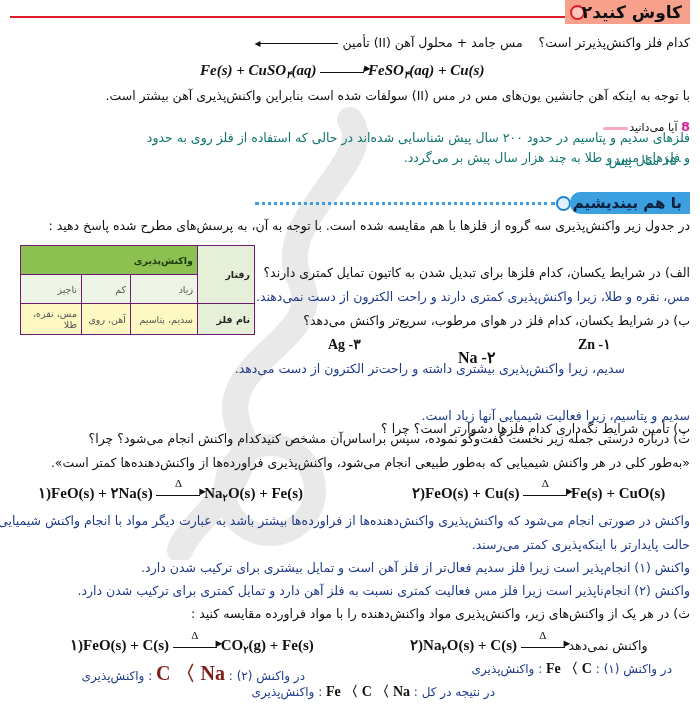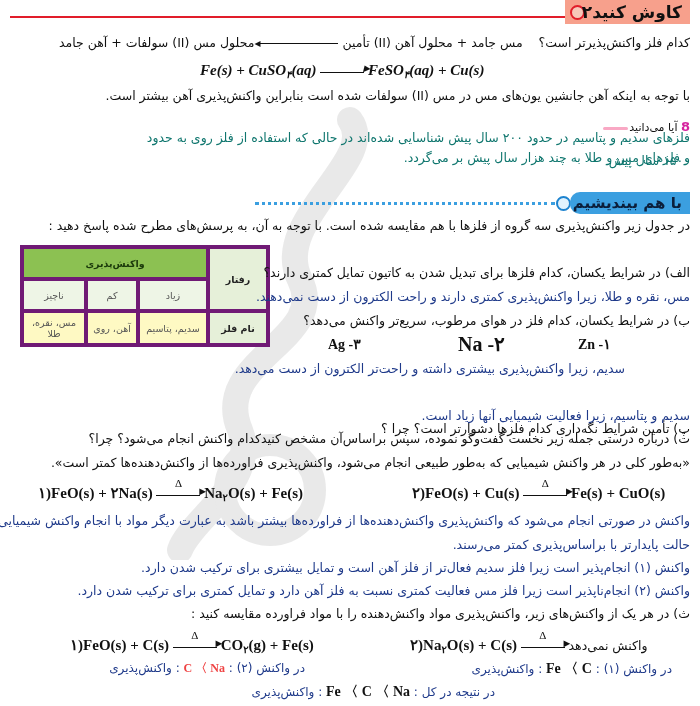--- a/index.html
+++ b/index.html
@@ -24,21 +24,21 @@
   .dyk-line { position:absolute; left:603px; top:127px; width:25px; height:3px; background:#f9a8c4; border-radius:2px; }
 
   
   .h2-box { position:absolute; right:10px; top:192px; width:120px; height:22px; background:#3b9fe0; border-radius:10px 0 0 10px; }
   .h2-circle { position:absolute; left:556px; top:196px; width:11px; height:11px; border-radius:50%; border:2px solid #1d83cf; background:#e0f2fe; }
   .h2-dots { position:absolute; left:255px; top:202px; width:300px; border-top:3px dotted #3b9fe0; }
   .h2-title { position:absolute; right:18px; top:192px; font-size:15px; font-weight:bold; direction:rtl; line-height:22px; color:#0b1e3a; }
 
   
   .tbl { position:absolute; left:20px; top:245px; border-collapse:collapse; direction:rtl; font-size:9.5px; }
-  .tbl td { border:4px solid #701a75; text-align:center; padding:4px 4px; height:20px; color:#555; }
+  .tbl td { border:1px solid #701a75; text-align:right; padding:4px 4px; height:20px; color:#555; }
   .tbl .hdr-green { background:#8cc152; color:#1b3a0b; font-weight:bold; }
   .tbl .light { background:#fef9c3; }
   .tbl .lighter { background:#eef5e6; }
   .tbl .rowhead { background:#e6f0d9; color:#222; font-weight:bold; width:48px; }
 
   
   .wm { position:absolute; left:150px; top:100px; width:260px; height:460px; pointer-events:none; opacity:0.18; }
 </style>
 </head>
 <body>
@@ -51,21 +51,20 @@
 <div class="h1-bar"></div>
 <div class="h1-box"></div>
 <div class="h1-circle"></div>
 <div class="h1-title">کاوش کنید۲</div>
 
 <div class="abs line rtl" style="right:10px; top:34px;">
   <span>کدام فلز واکنش‌پذیرتر است؟</span>
   &nbsp;&nbsp;
   <span>مس جامد + محلول آهن (II) تأمین</span>
   <span style="display:inline-block; width:80px; position:relative; vertical-align:middle;"><span style="display:block; border-top:1px solid #111;"></span><span style="position:absolute; left:-4px; top:-9px; font-size:12px;">◂</span></span>
-  <span>محلول مس (II) سولفات + آهن جامد</span>
 </div>
 
 <div class="abs eq" style="left:200px; top:62px;font-style:italic;">
   <span>Fe(s)</span> +
   <span>CuSO</span><span class="sub">۴</span><span>(aq)</span>
   <span class="arrow"></span>
   <span>FeSO</span><span class="sub">۴</span><span>(aq)</span> +
   <span>Cu(s)</span>
 </div>
 
@@ -106,21 +105,21 @@
     <td class="light">مس، نقره، طلا</td>
   </tr>
 </tbody>
   </table>
 
 <div class="abs line rtl" style="right:10px; top:264px;">الف) در شرایط یکسان، کدام فلزها برای تبدیل شدن به کاتیون تمایل کمتری دارند؟</div>
 <div class="abs line rtl blue" style="right:10px; top:288px;">مس، نقره و طلا، زیرا واکنش‌پذیری کمتری دارند و راحت الکترون از دست نمی‌دهند.</div>
 
 <div class="abs line rtl" style="right:10px; top:312px;">ب) در شرایط یکسان، کدام فلز در هوای مرطوب، سریع‌تر واکنش می‌دهد؟</div>
 <div class="abs eq" style="left:328px; top:336px; font-size:14px;">Ag -۳</div>
-<div class="abs eq" style="left:458px; top:332px; font-size:20px;">Na -۲</div>
+<div class="abs eq" style="left:458px; top:348px; font-size:16px;">Na -۲</div>
 <div class="abs eq" style="left:578px; top:336px; font-size:14px;">Zn -۱</div>
 <div class="abs line rtl blue" style="right:75px; top:360px;">سدیم، زیرا واکنش‌پذیری بیشتری داشته و راحت‌تر الکترون از دست می‌دهد.</div>
 
 <div class="abs line rtl" style="right:10px; top:384px;margin-top:36px;">پ) تأمین شرایط نگه‌داری کدام فلزها دشوارتر است؟ چرا ؟</div>
 <div class="abs line rtl blue" style="right:10px; top:407px;">سدیم و پتاسیم، زیرا فعالیت شیمیایی آنها زیاد است.</div>
 
 <div class="abs line rtl" style="right:10px; top:430px;">ت) درباره درستی جمله زیر نخست گفت‌وگو نموده، سپس براساس‌آن مشخص کنیدکدام واکنش انجام می‌شود؟ چرا؟</div>
 <div class="abs line rtl" style="right:10px; top:454px;">«به‌طور کلی در هر واکنش شیمیایی که به‌طور طبیعی انجام می‌شود، واکنش‌پذیری فراورده‌ها از واکنش‌دهنده‌ها کمتر است».</div>
 
 <div class="abs eq" style="left:38px; top:484px;">
@@ -132,21 +131,21 @@
 </div>
 <div class="abs eq" style="left:412px; top:484px;">
   <span>۲)</span><span>FeO(s)</span> +
   <span>Cu(s)</span>
   <span class="arrow"><span class="delta">Δ</span></span>
   <span>Fe(s)</span> +
   <span>CuO(s)</span>
 </div>
 
 <div class="abs line rtl blue" style="right:10px; top:512px;">واکنش در صورتی انجام می‌شود که واکنش‌پذیری واکنش‌دهنده‌ها از فراورده‌ها بیشتر باشد به عبارت دیگر مواد با انجام واکنش شیمیایی به</div>
-<div class="abs line rtl blue" style="right:10px; top:536px;">حالت پایدارتر با براساس‌پذیری کمتر می‌رسند.</div>
+<div class="abs line rtl blue" style="right:10px; top:536px;">حالت پایدارتر با اینکه‌پذیری کمتر می‌رسند.</div>
 <div class="abs line rtl blue" style="right:10px; top:559px;">واکنش (۱) انجام‌پذیر است زیرا فلز سدیم فعال‌تر از فلز آهن است و تمایل بیشتری برای ترکیب شدن دارد.</div>
 <div class="abs line rtl blue" style="right:10px; top:582px;">واکنش (۲) انجام‌ناپذیر است زیرا فلز مس فعالیت کمتری نسبت به فلز آهن دارد و تمایل کمتری برای ترکیب شدن دارد.</div>
 
 <div class="abs line rtl" style="right:10px; top:605px;">ث) در هر یک از واکنش‌های زیر، واکنش‌پذیری مواد واکنش‌دهنده را با مواد فراورده مقایسه کنید :</div>
 
 <div class="abs eq" style="left:70px; top:636px;">
   <span>۱)</span><span>FeO(s)</span> +
   <span>C(s)</span>
   <span class="arrow"><span class="delta">Δ</span></span>
   <span>CO</span><span class="sub">۲</span><span>(g)</span> +
@@ -159,20 +158,20 @@
   <span style="font-family:'DejaVu Sans',sans-serif; font-weight:normal; font-size:12.5px;">واکنش نمی‌دهد</span>
 </div>
 
 <div class="abs rtl blue" style="right:28px; top:660px; font-size:12px; white-space:nowrap;">
   <span>در واکنش (۱) :</span>
   <span class="eq" style="color:#111; font-size:14px; unicode-bidi:isolate;">Fe 〈 C</span>
   <span>: واکنش‌پذیری</span>
 </div>
 <div class="abs rtl blue" style="right:395px; top:660px; font-size:12px; white-space:nowrap;">
   <span>در واکنش (۲) :</span>
-  <span class="eq" style="color:#ef4444; font-size:12px; unicode-bidi:isolate;">C 〈 Na</span>
+  <span class="eq" style="color:#7f1d1d; font-size:20px; unicode-bidi:isolate;">C 〈 Na</span>
   <span>: واکنش‌پذیری</span>
 </div>
 <div class="abs rtl blue" style="right:205px; top:683px; font-size:12px; white-space:nowrap;">
   <span>در نتیجه در کل :</span>
   <span class="eq" style="color:#111; font-size:14px; unicode-bidi:isolate;">Fe 〈 C 〈 Na</span>
   <span>: واکنش‌پذیری</span>
 </div>
 
 </body></html>

